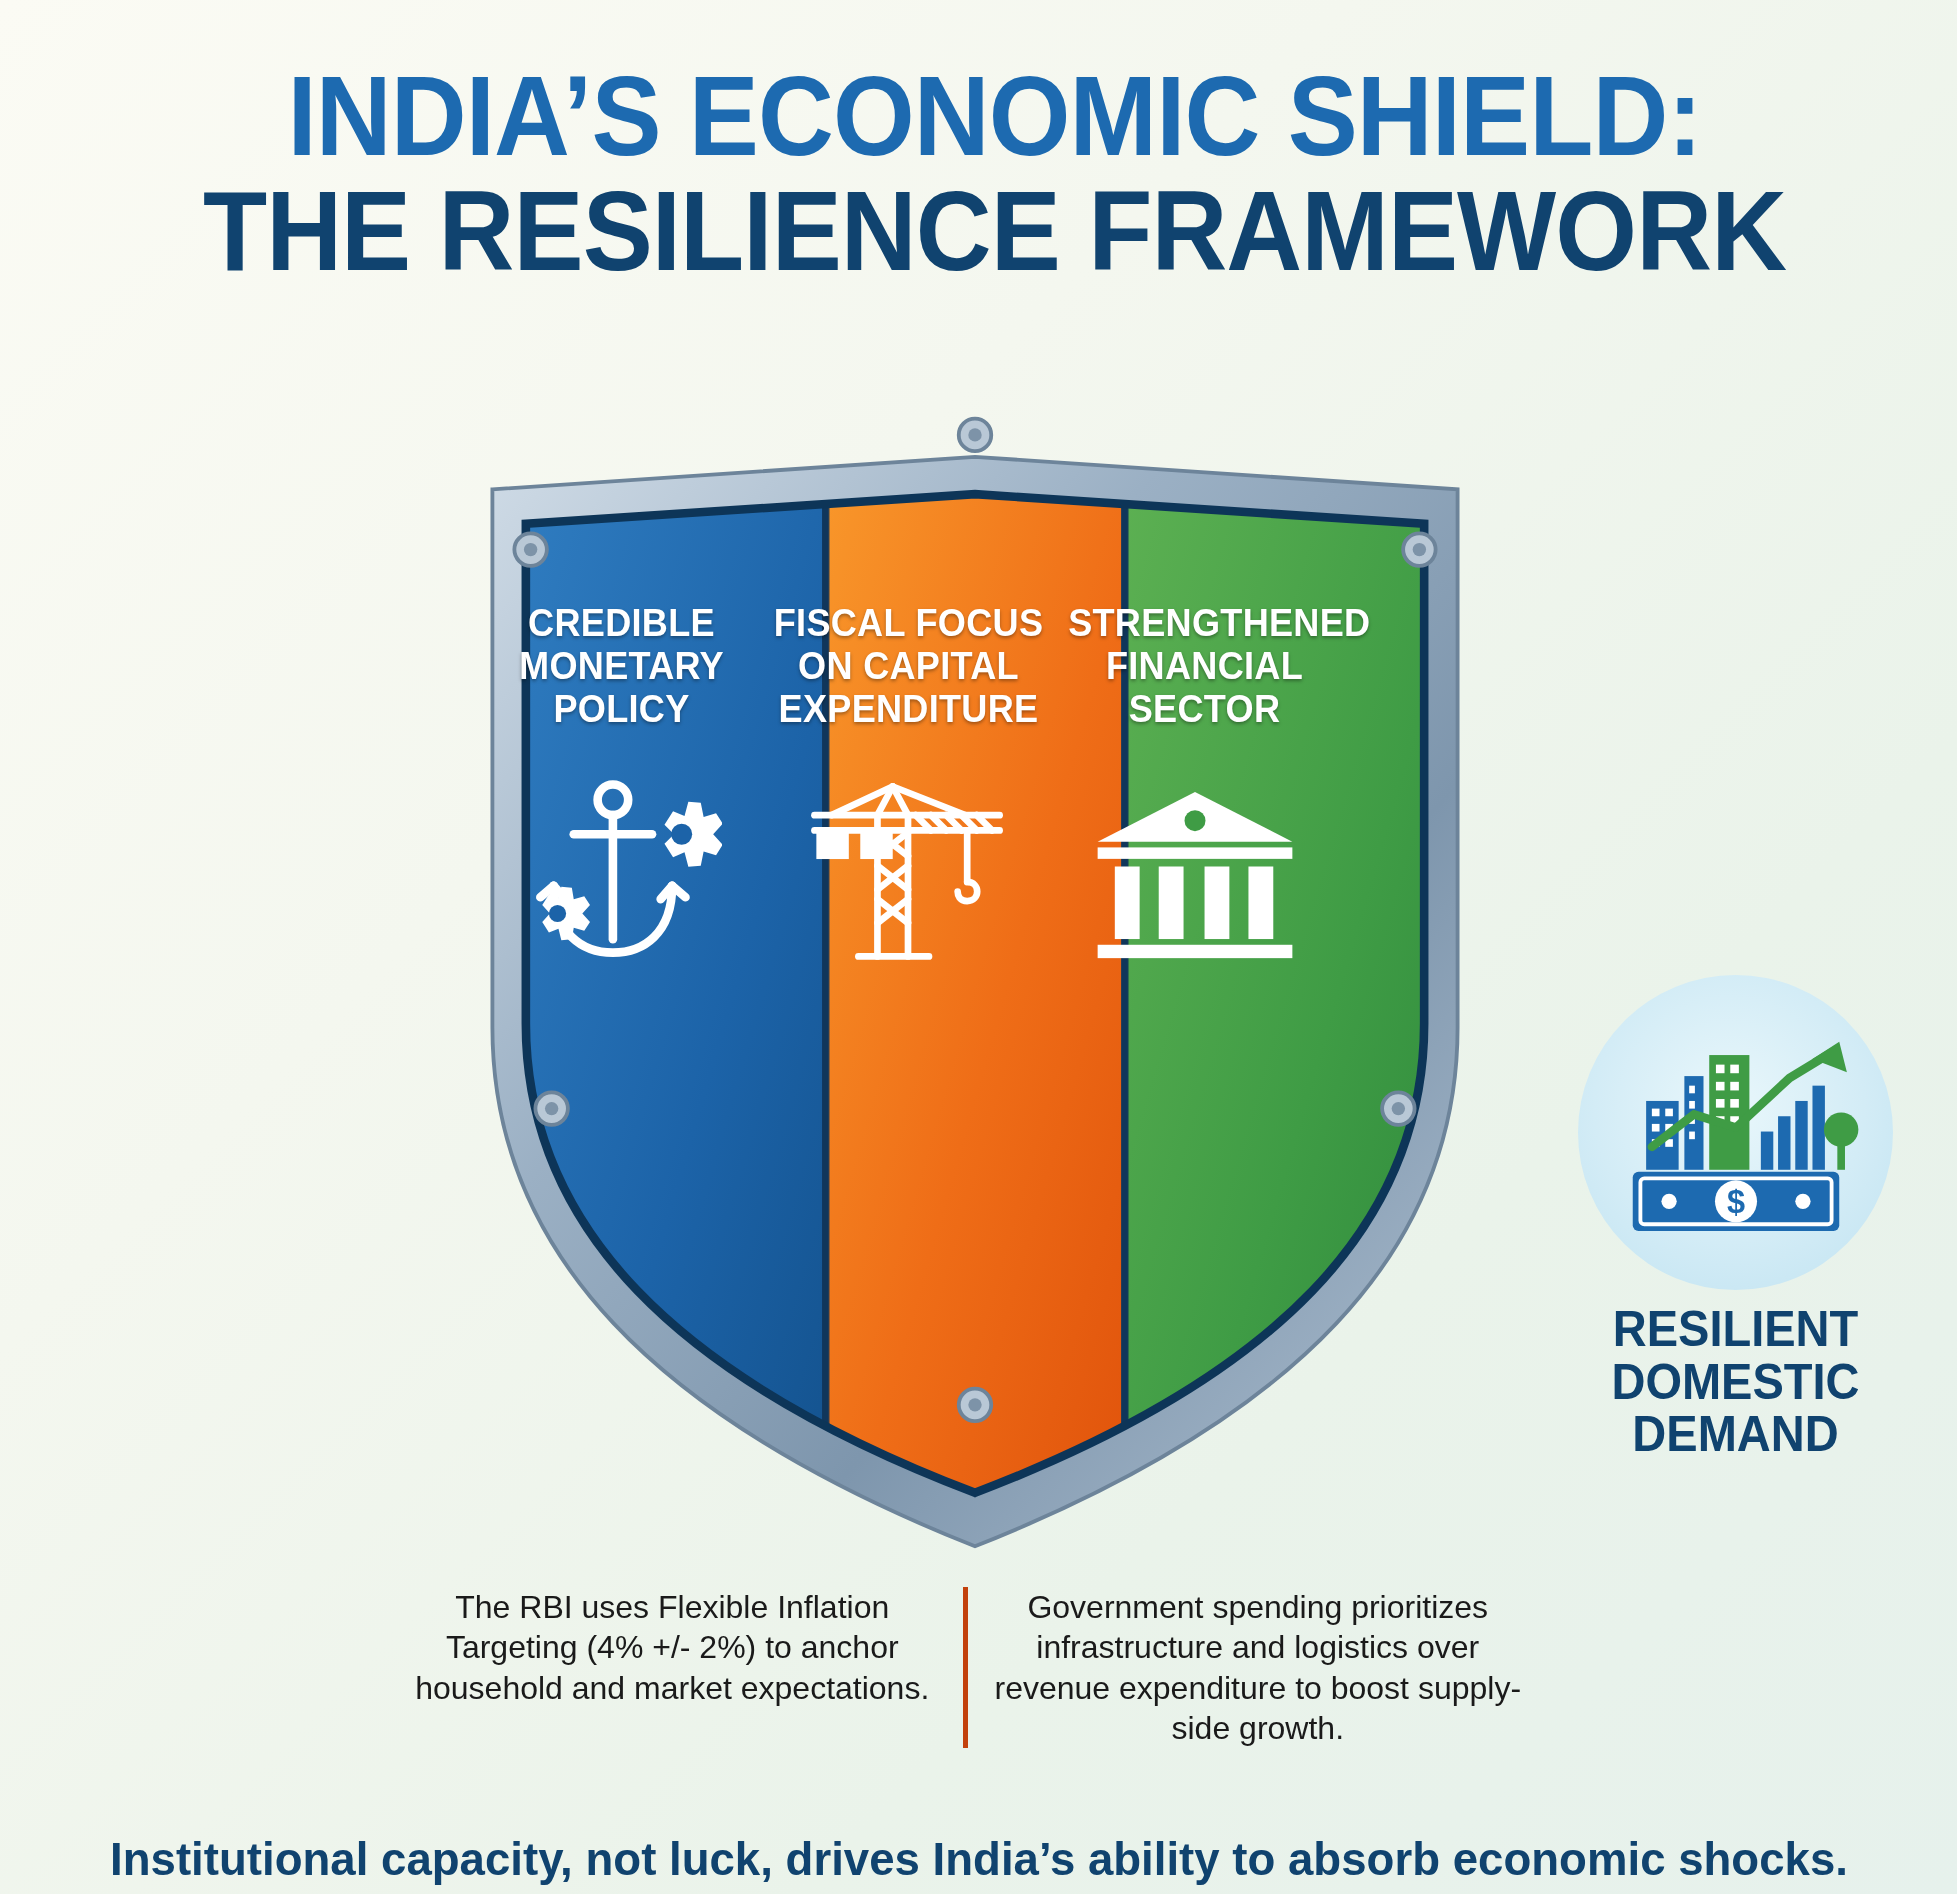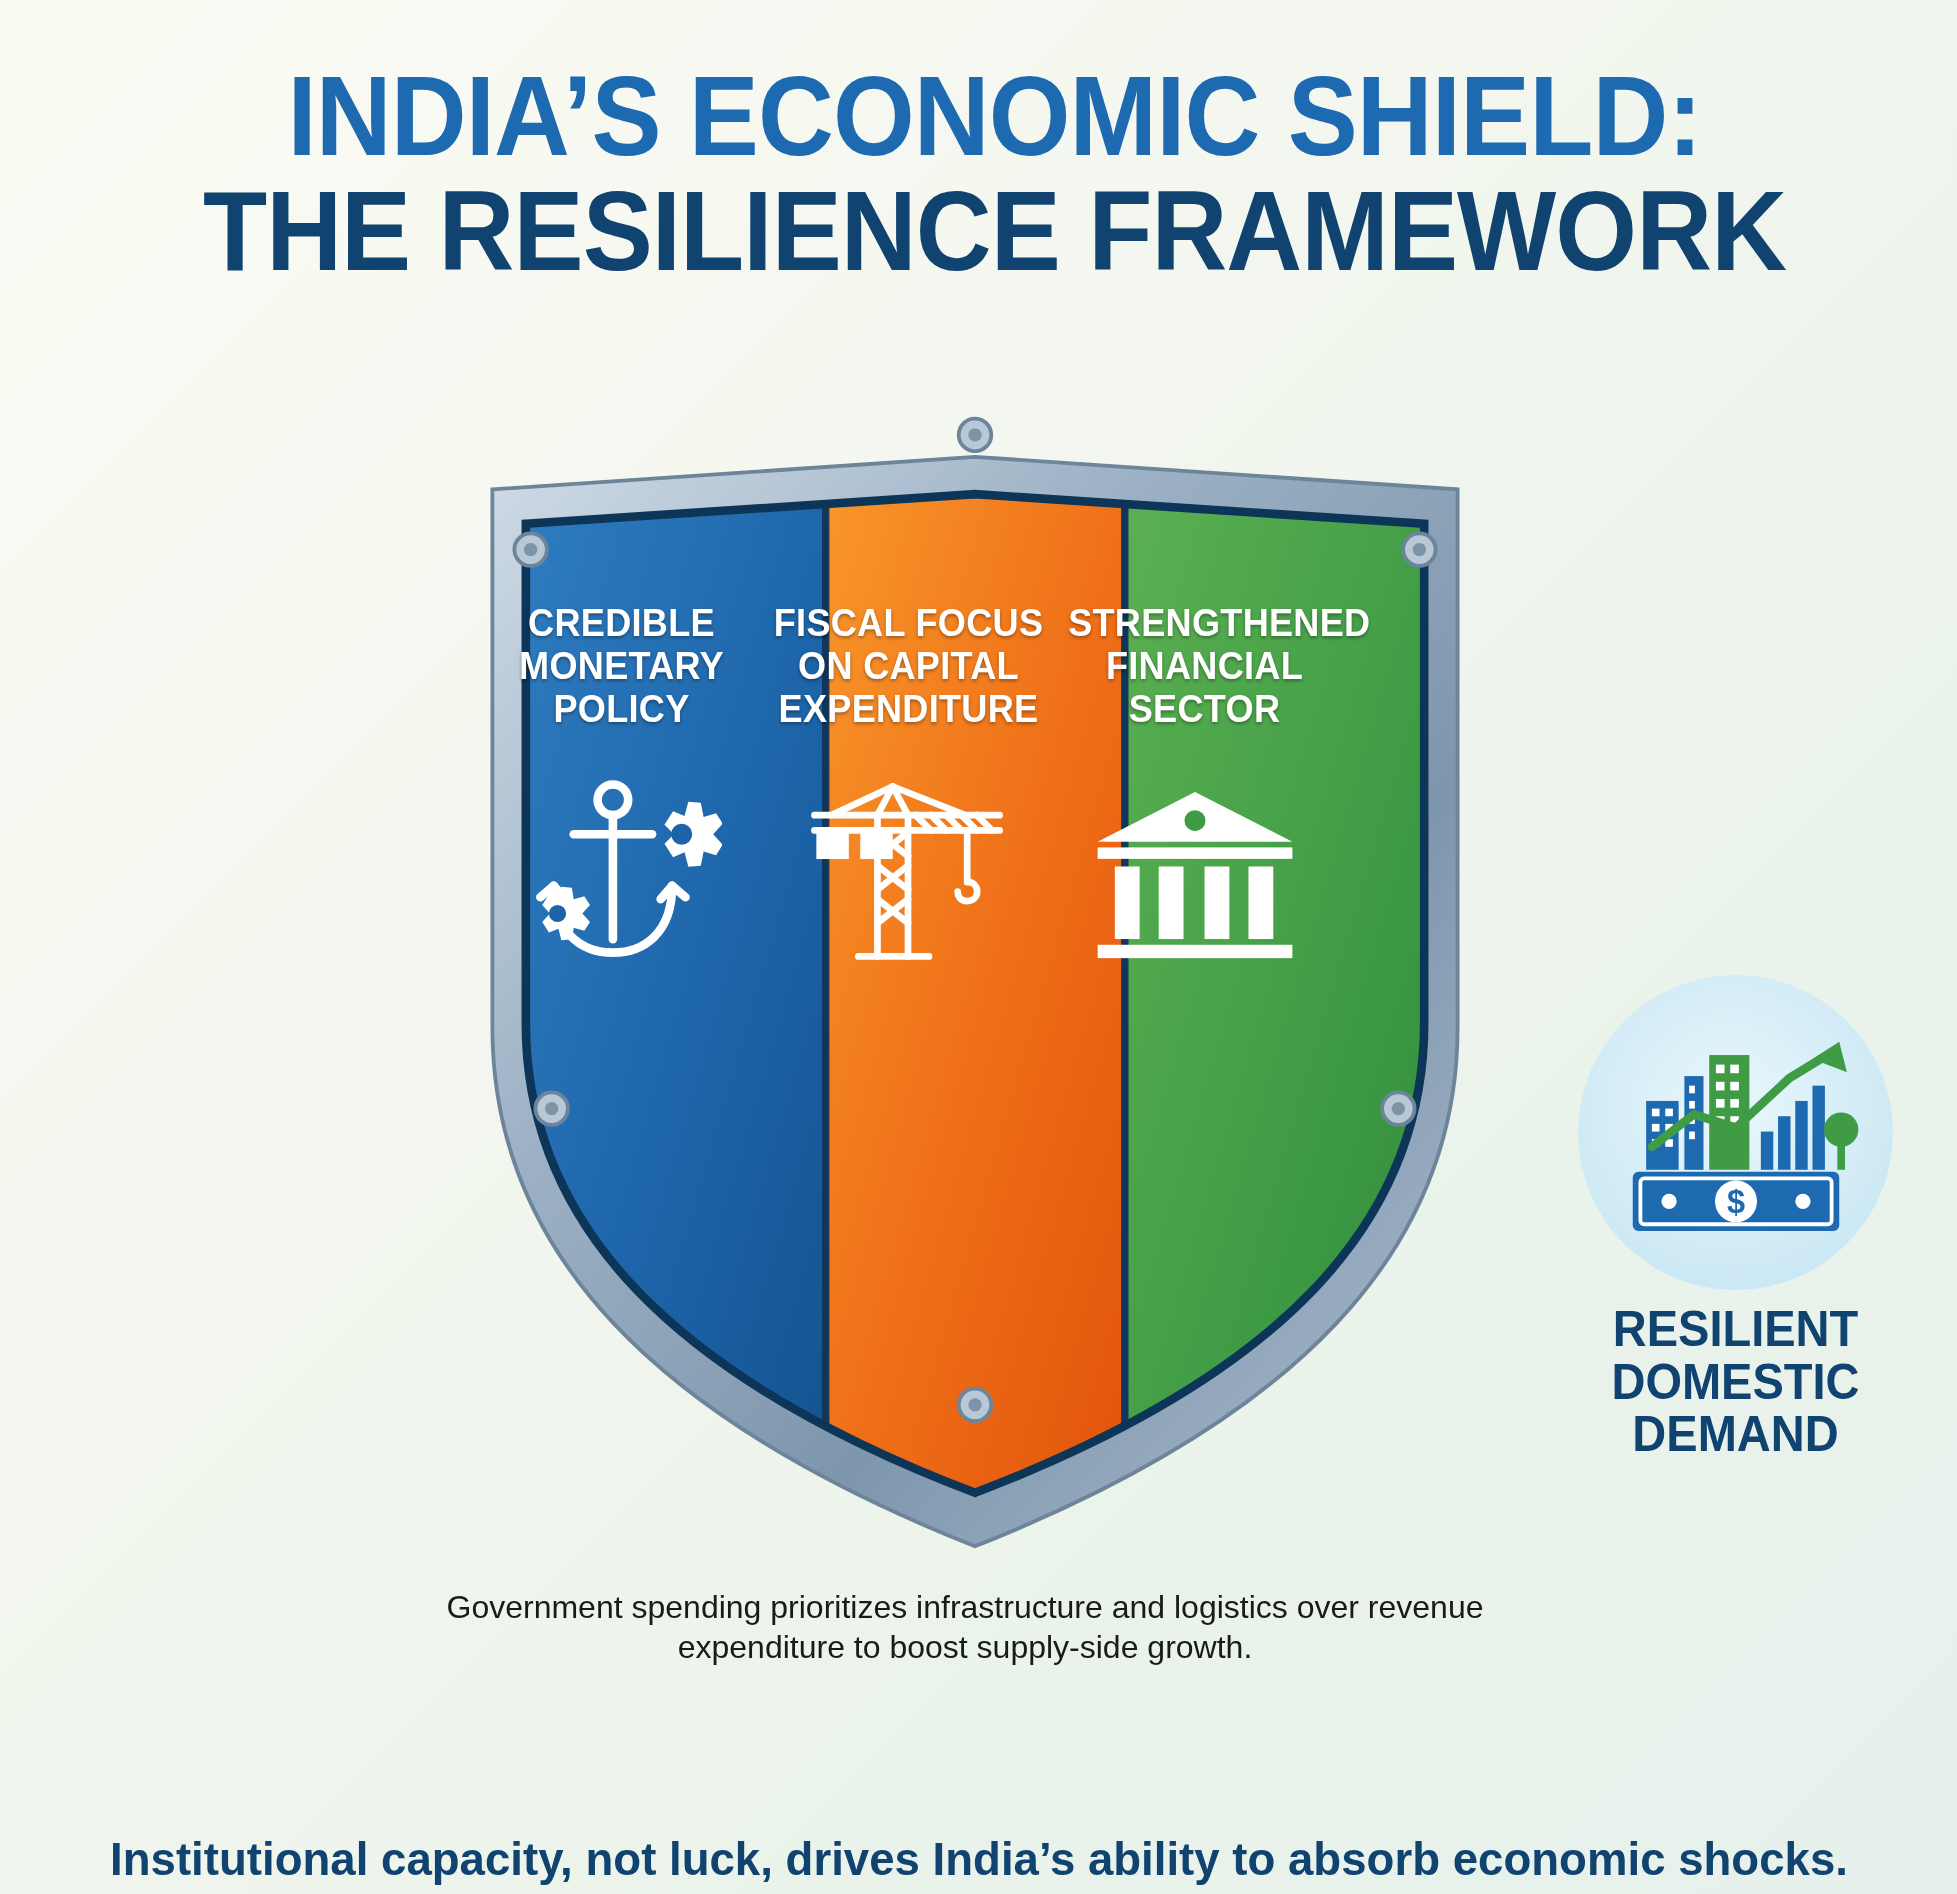--- a/index.html
+++ b/index.html
@@ -117,21 +117,21 @@
   }
   .desc-col {
     flex: 1;
     padding: 0 21px;
     text-align: center;
     font-size: 32px;
     line-height: 1.26;
     color: #1a1a1a;
   }
   .desc-col + .desc-col {
-    border-left: 1px solid #c2410c;
+    border-left: 5px solid #c2410c;
   }
   
   .tagline {
     position: absolute;
     left: 0;
     top: 1831px;
     width: 100%;
     text-align: center;
     font-weight: bold;
     font-size: 47px;
@@ -355,17 +355,18 @@
     </svg>
   </div>
   <div class="bubble-title">
     <div>RESILIENT</div>
     <div>DOMESTIC</div>
     <div>DEMAND</div>
   </div>
 </div>
 
 <div class="desc-row">
+  <div class="desc-col">The RBI uses Flexible Inflation Targeting (4% +/- 2%) to anchor household and market expectations.</div>
   <div class="desc-col">Government spending prioritizes infrastructure and logistics over revenue expenditure to boost supply-side growth.</div>
 </div>
 
 <div class="tagline">Institutional capacity, not luck, drives India’s ability to absorb economic shocks.</div>
 
 
 </body></html>

